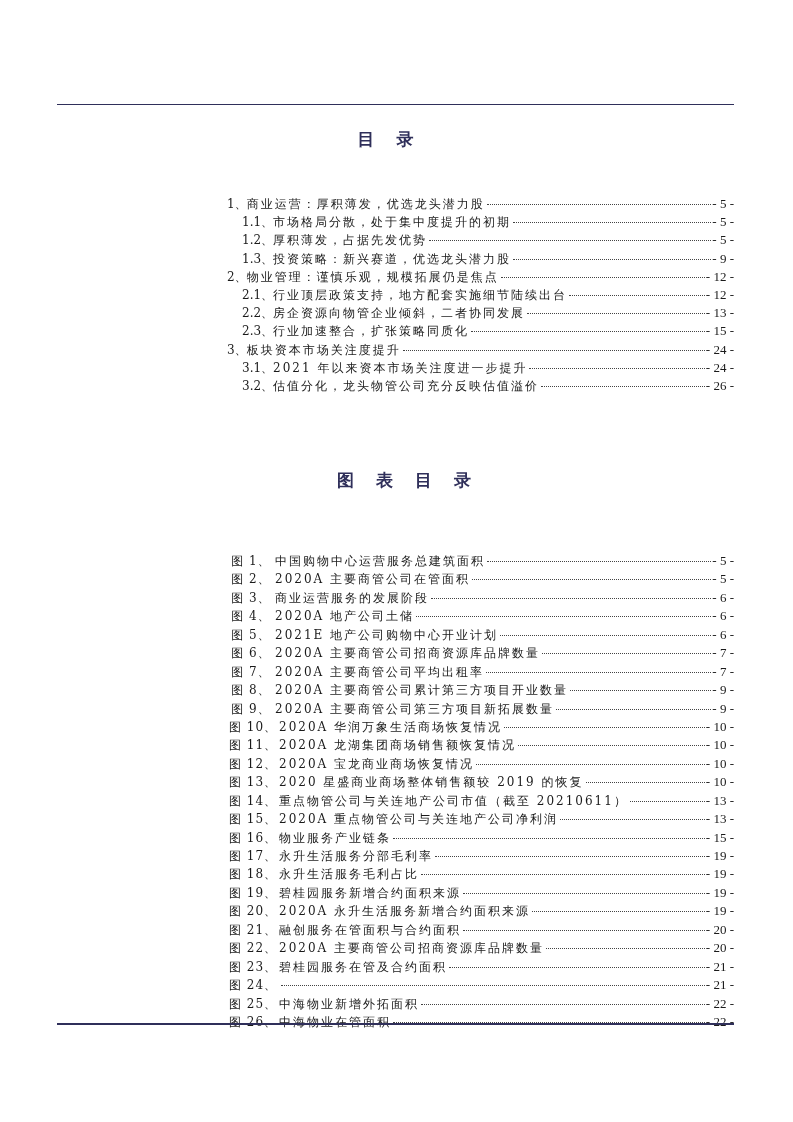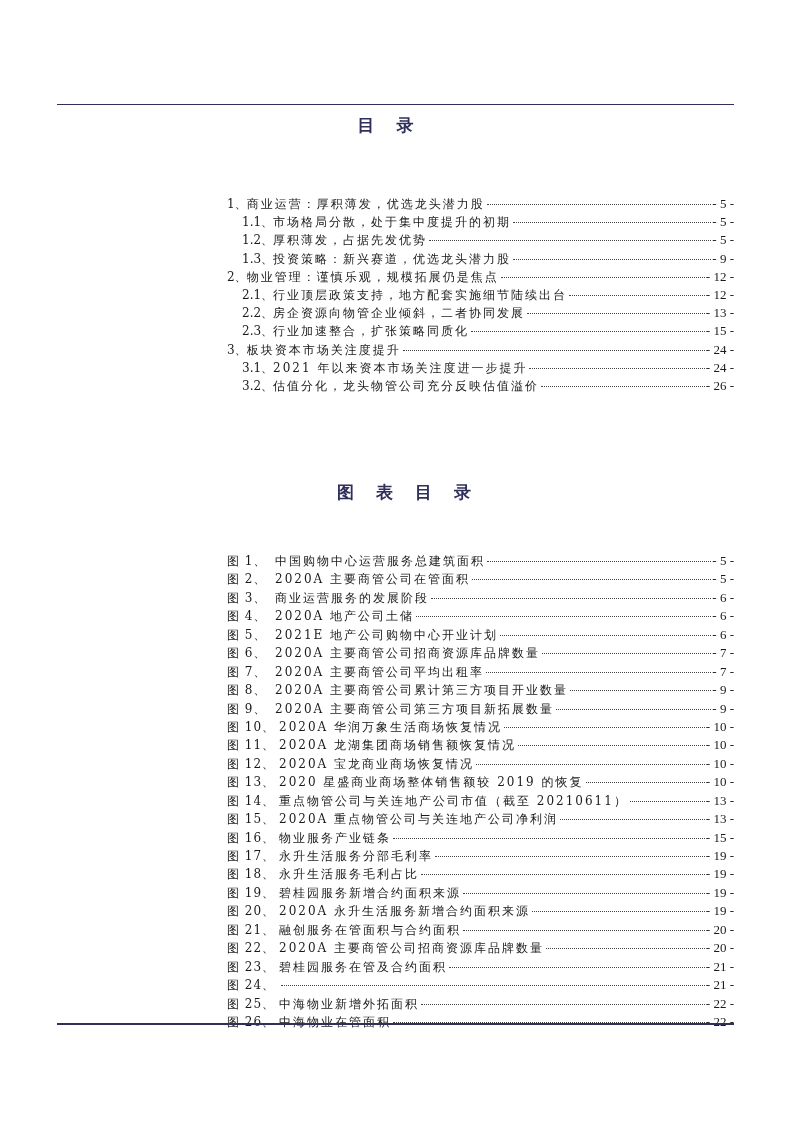--- a/index.html
+++ b/index.html
@@ -16,29 +16,29 @@
       position: absolute; left: 57px; top: 1023px; width: 677px; height: 2px;
       background: #2f2f5a;
     }
     .heading {
       position: absolute; left: 0; width: 100%;
       text-align: center;
       font-family: "DejaVu Sans", "Liberation Sans", sans-serif;
       font-weight: bold; font-size: 17px; color: #2f2f5a;
       letter-spacing: 22px;
     }
-    .heading.toc { top: 114px; box-sizing: border-box; }
-    .heading.fig { top: 481px; padding-left: 37px; box-sizing: border-box; }
+    .heading.toc { top: 128px; box-sizing: border-box; }
+    .heading.fig { top: 469px; padding-left: 37px; box-sizing: border-box; }
 
     .list {
       position: absolute; left: 227px; width: 507px;
       margin: 0; padding: 0; list-style: none;
     }
     .list.toc-list { top: 195px; }
-    .list.fig-list { top: 552px; }
+    .list.fig-list { top: 552px; text-align: center; }
     .row {
       display: flex; align-items: baseline;
       font-size: 12px; white-space: nowrap;
       cursor: pointer;
     }
     .toc-list .row { height: 18.2px; line-height: 18.2px; }
     .fig-list .row { height: 18.45px; line-height: 18.45px; }
     .row.lvl2 { padding-left: 15px; }
     .row .num { letter-spacing: 0; }
     .row .title { letter-spacing: 2px; }

